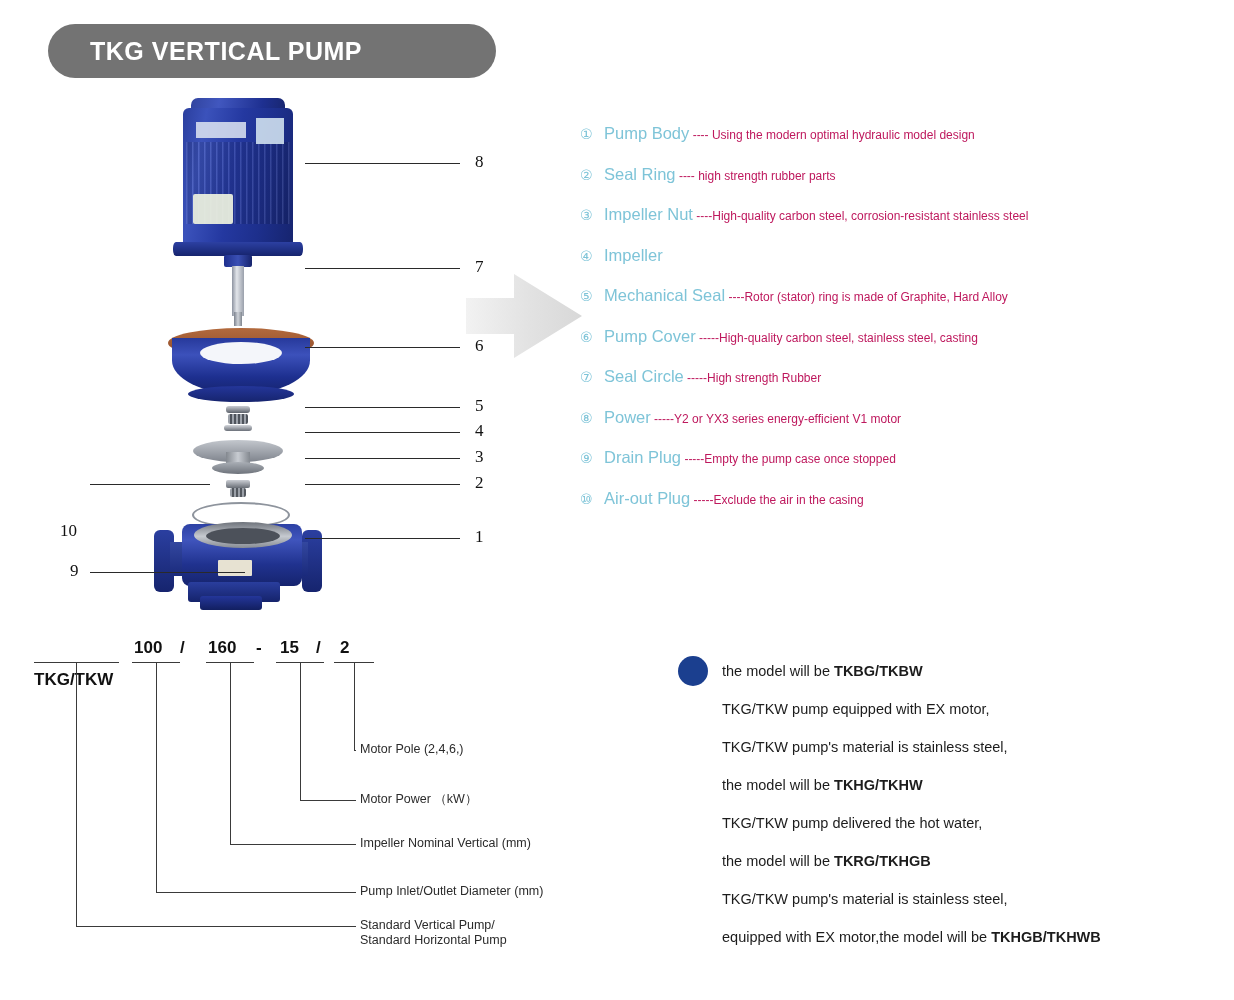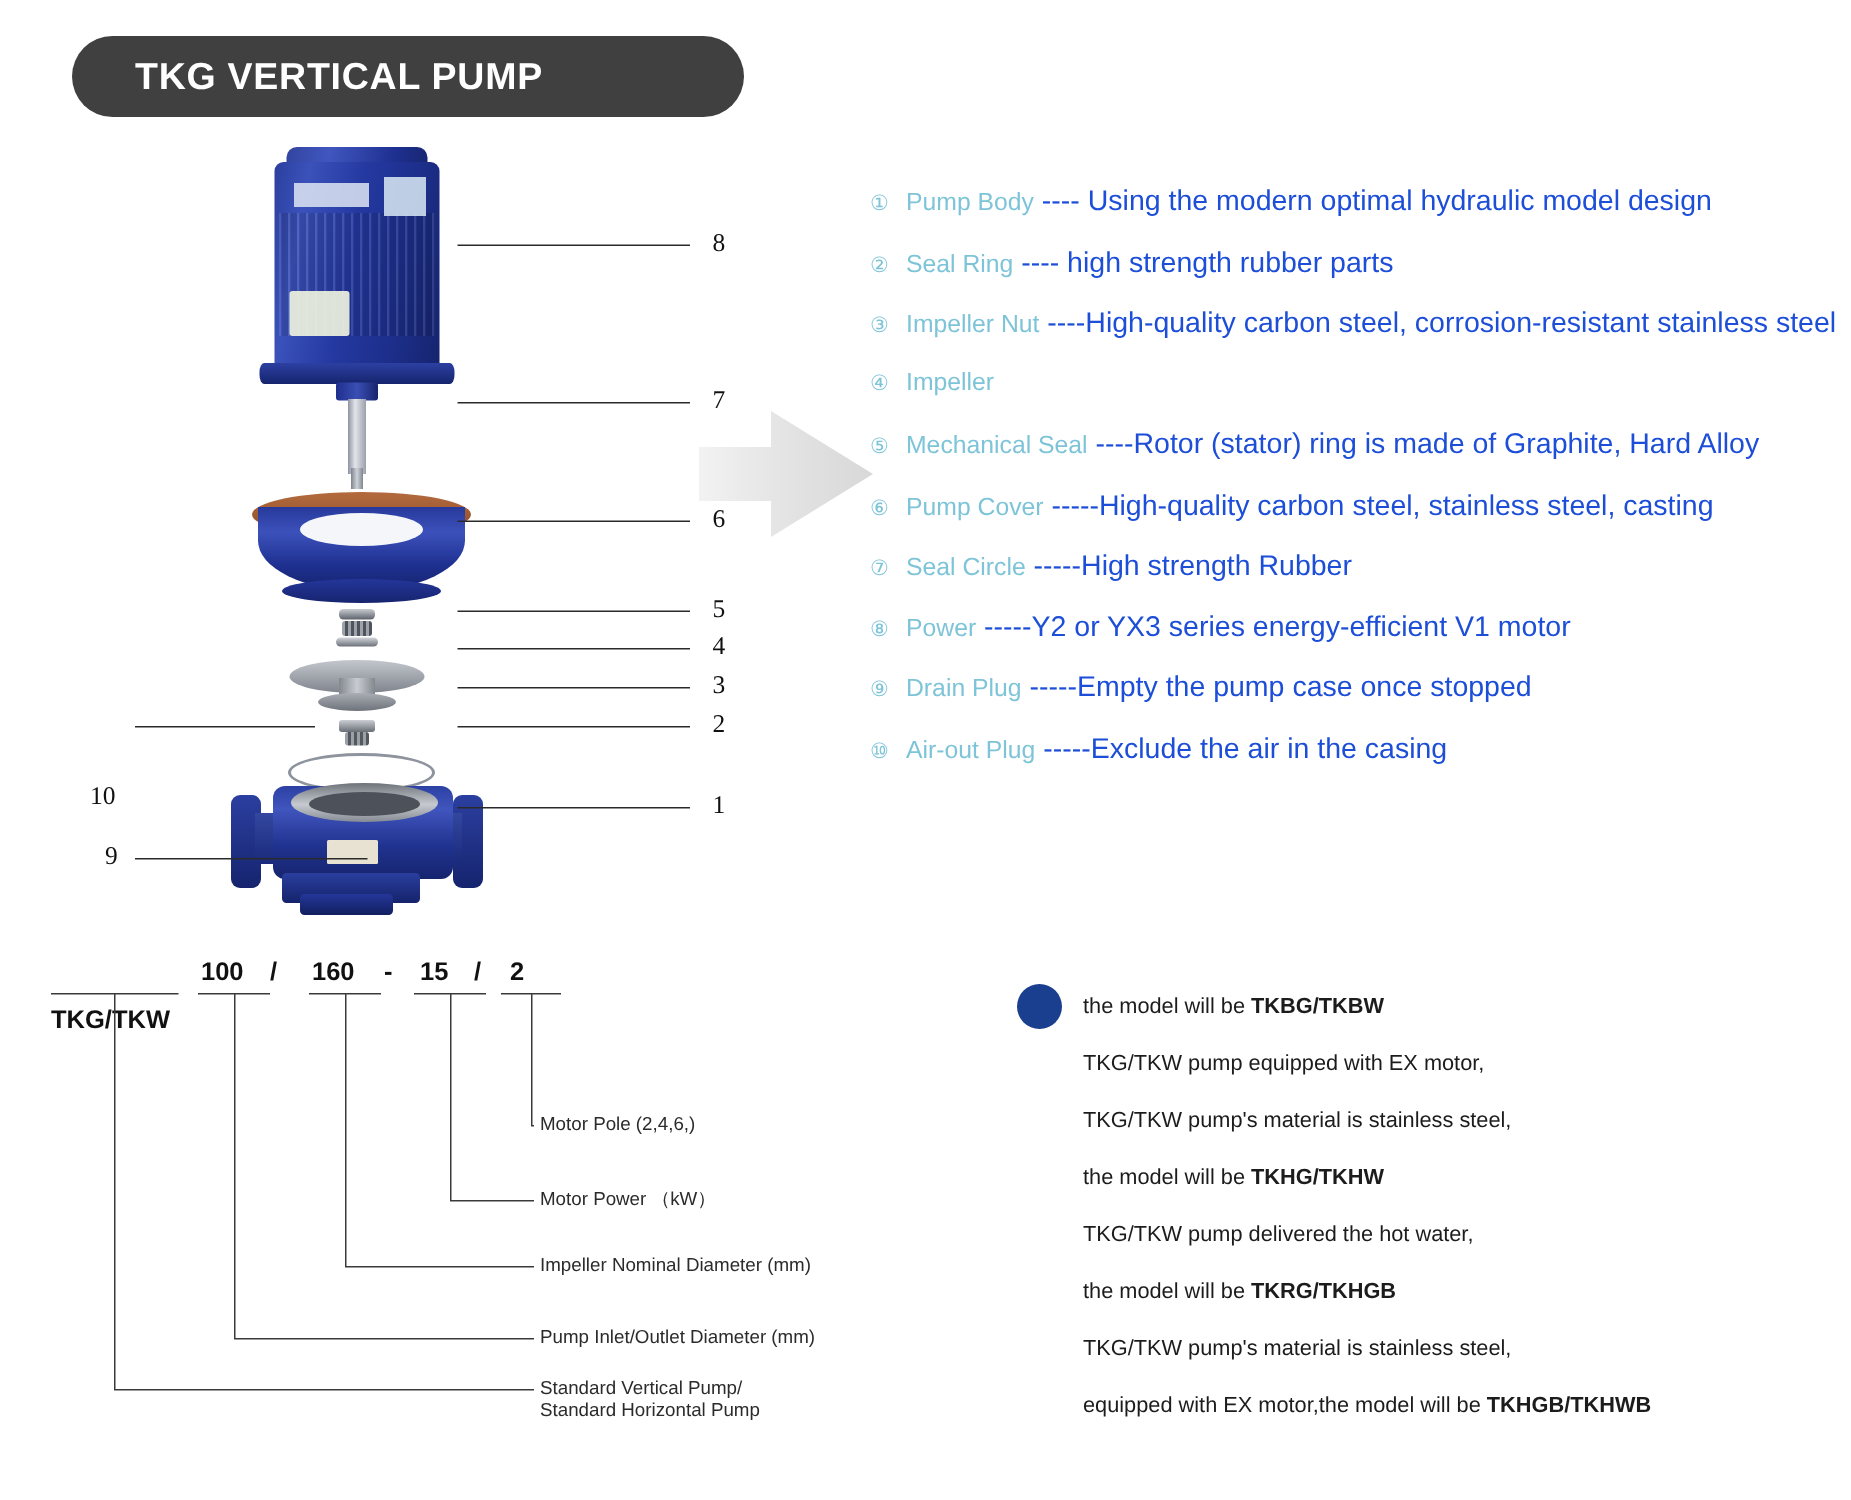--- a/index.html
+++ b/index.html
@@ -4,21 +4,21 @@
 <style>
   html,body{margin:0;padding:0;}
   body{
     width:1234px;height:1000px;position:relative;background:#ffffff;
     font-family:"Liberation Sans", sans-serif;color:#1a1a1a;overflow:hidden;
   }
 
   
   #banner{
     position:absolute;left:48px;top:24px;width:448px;height:54px;
-    border-radius:27px;background:#404040;
+    border-radius:27px;background:#737373;
     display:flex;align-items:center;
   }
   #banner-title{
     margin-left:42px;color:#ffffff;font-size:25px;font-weight:bold;
     letter-spacing:.5px;
   }
 
   
   #diagram{position:absolute;left:60px;top:90px;width:420px;height:520px;}
   .part{position:absolute;}
@@ -124,21 +124,21 @@
   #arrow{position:absolute;left:466px;top:268px;width:120px;height:96px;}
 
   
   #legend{position:absolute;left:580px;top:124px;width:650px;}
   .leg-row{display:flex;align-items:baseline;margin-bottom:18.5px;height:22px;}
   .leg-num{
     width:24px;flex:none;font-size:14px;color:#7ec4d8;
     font-family:"DejaVu Sans",sans-serif;
   }
   .leg-part{color:#7ec4d8;font-size:16.5px;white-space:pre;}
-  .leg-desc{color:#1d4ed8;font-size:19px;white-space:pre;}
+  .leg-desc{color:#be185d;font-size:12px;white-space:pre;}
 
   
   #model{position:absolute;left:22px;top:630px;width:600px;height:330px;}
   .mcode{position:absolute;top:8px;font-size:17px;font-weight:bold;color:#111;}
   .mline{position:absolute;background:#3a3a3a;}
   .mlabel{position:absolute;font-size:12.5px;color:#2b2b2b;line-height:15px;}
 
   
   #notes{position:absolute;left:678px;top:652px;width:550px;}
   #note-dot{position:absolute;left:0;top:4px;width:30px;height:30px;border-radius:50%;background:#1b3f8f;}
@@ -303,21 +303,21 @@
     <div class="mline" style="left: 208px; top: 32px; width: 1px; height: 182px;"></div>
     <div class="mline" style="left: 208px; top: 214px; width: 126px; height: 1px;"></div>
     <div class="mline" style="left: 254px; top: 32px; width: 48px; height: 1px;"></div>
     <div class="mline" style="left: 278px; top: 32px; width: 1px; height: 138px;"></div>
     <div class="mline" style="left: 278px; top: 170px; width: 56px; height: 1px;"></div>
     <div class="mline" style="left: 312px; top: 32px; width: 40px; height: 1px;"></div>
     <div class="mline" style="left: 332px; top: 32px; width: 1px; height: 88px;"></div>
     <div class="mline" style="left: 332px; top: 120px; width: 2px; height: 1px;"></div>
     <div class="mlabel" style="left: 338px; top: 112px;">Motor Pole (2,4,6,)</div>
     <div class="mlabel" style="left: 338px; top: 162px;">Motor Power （kW）</div>
-    <div class="mlabel" style="left: 338px; top: 206px;">Impeller Nominal Diameter (mm)</div>
+    <div class="mlabel" style="left: 338px; top: 206px;">Impeller Nominal Vertical (mm)</div>
     <div class="mlabel" style="left: 338px; top: 254px;">Pump Inlet/Outlet Diameter (mm)</div>
     <div class="mlabel" style="left: 338px; top: 288px;">Standard Vertical Pump/</div>
     <div class="mlabel" style="left: 338px; top: 303px;">Standard  Horizontal Pump</div>
   </div>
 
 <div id="notes">
   <div id="note-dot"></div>
 <div class="note-line">the model will be <b>TKBG/TKBW</b></div>
     <div class="note-line">TKG/TKW pump equipped with EX motor,</div>
     <div class="note-line">TKG/TKW pump's material is stainless steel,</div>

